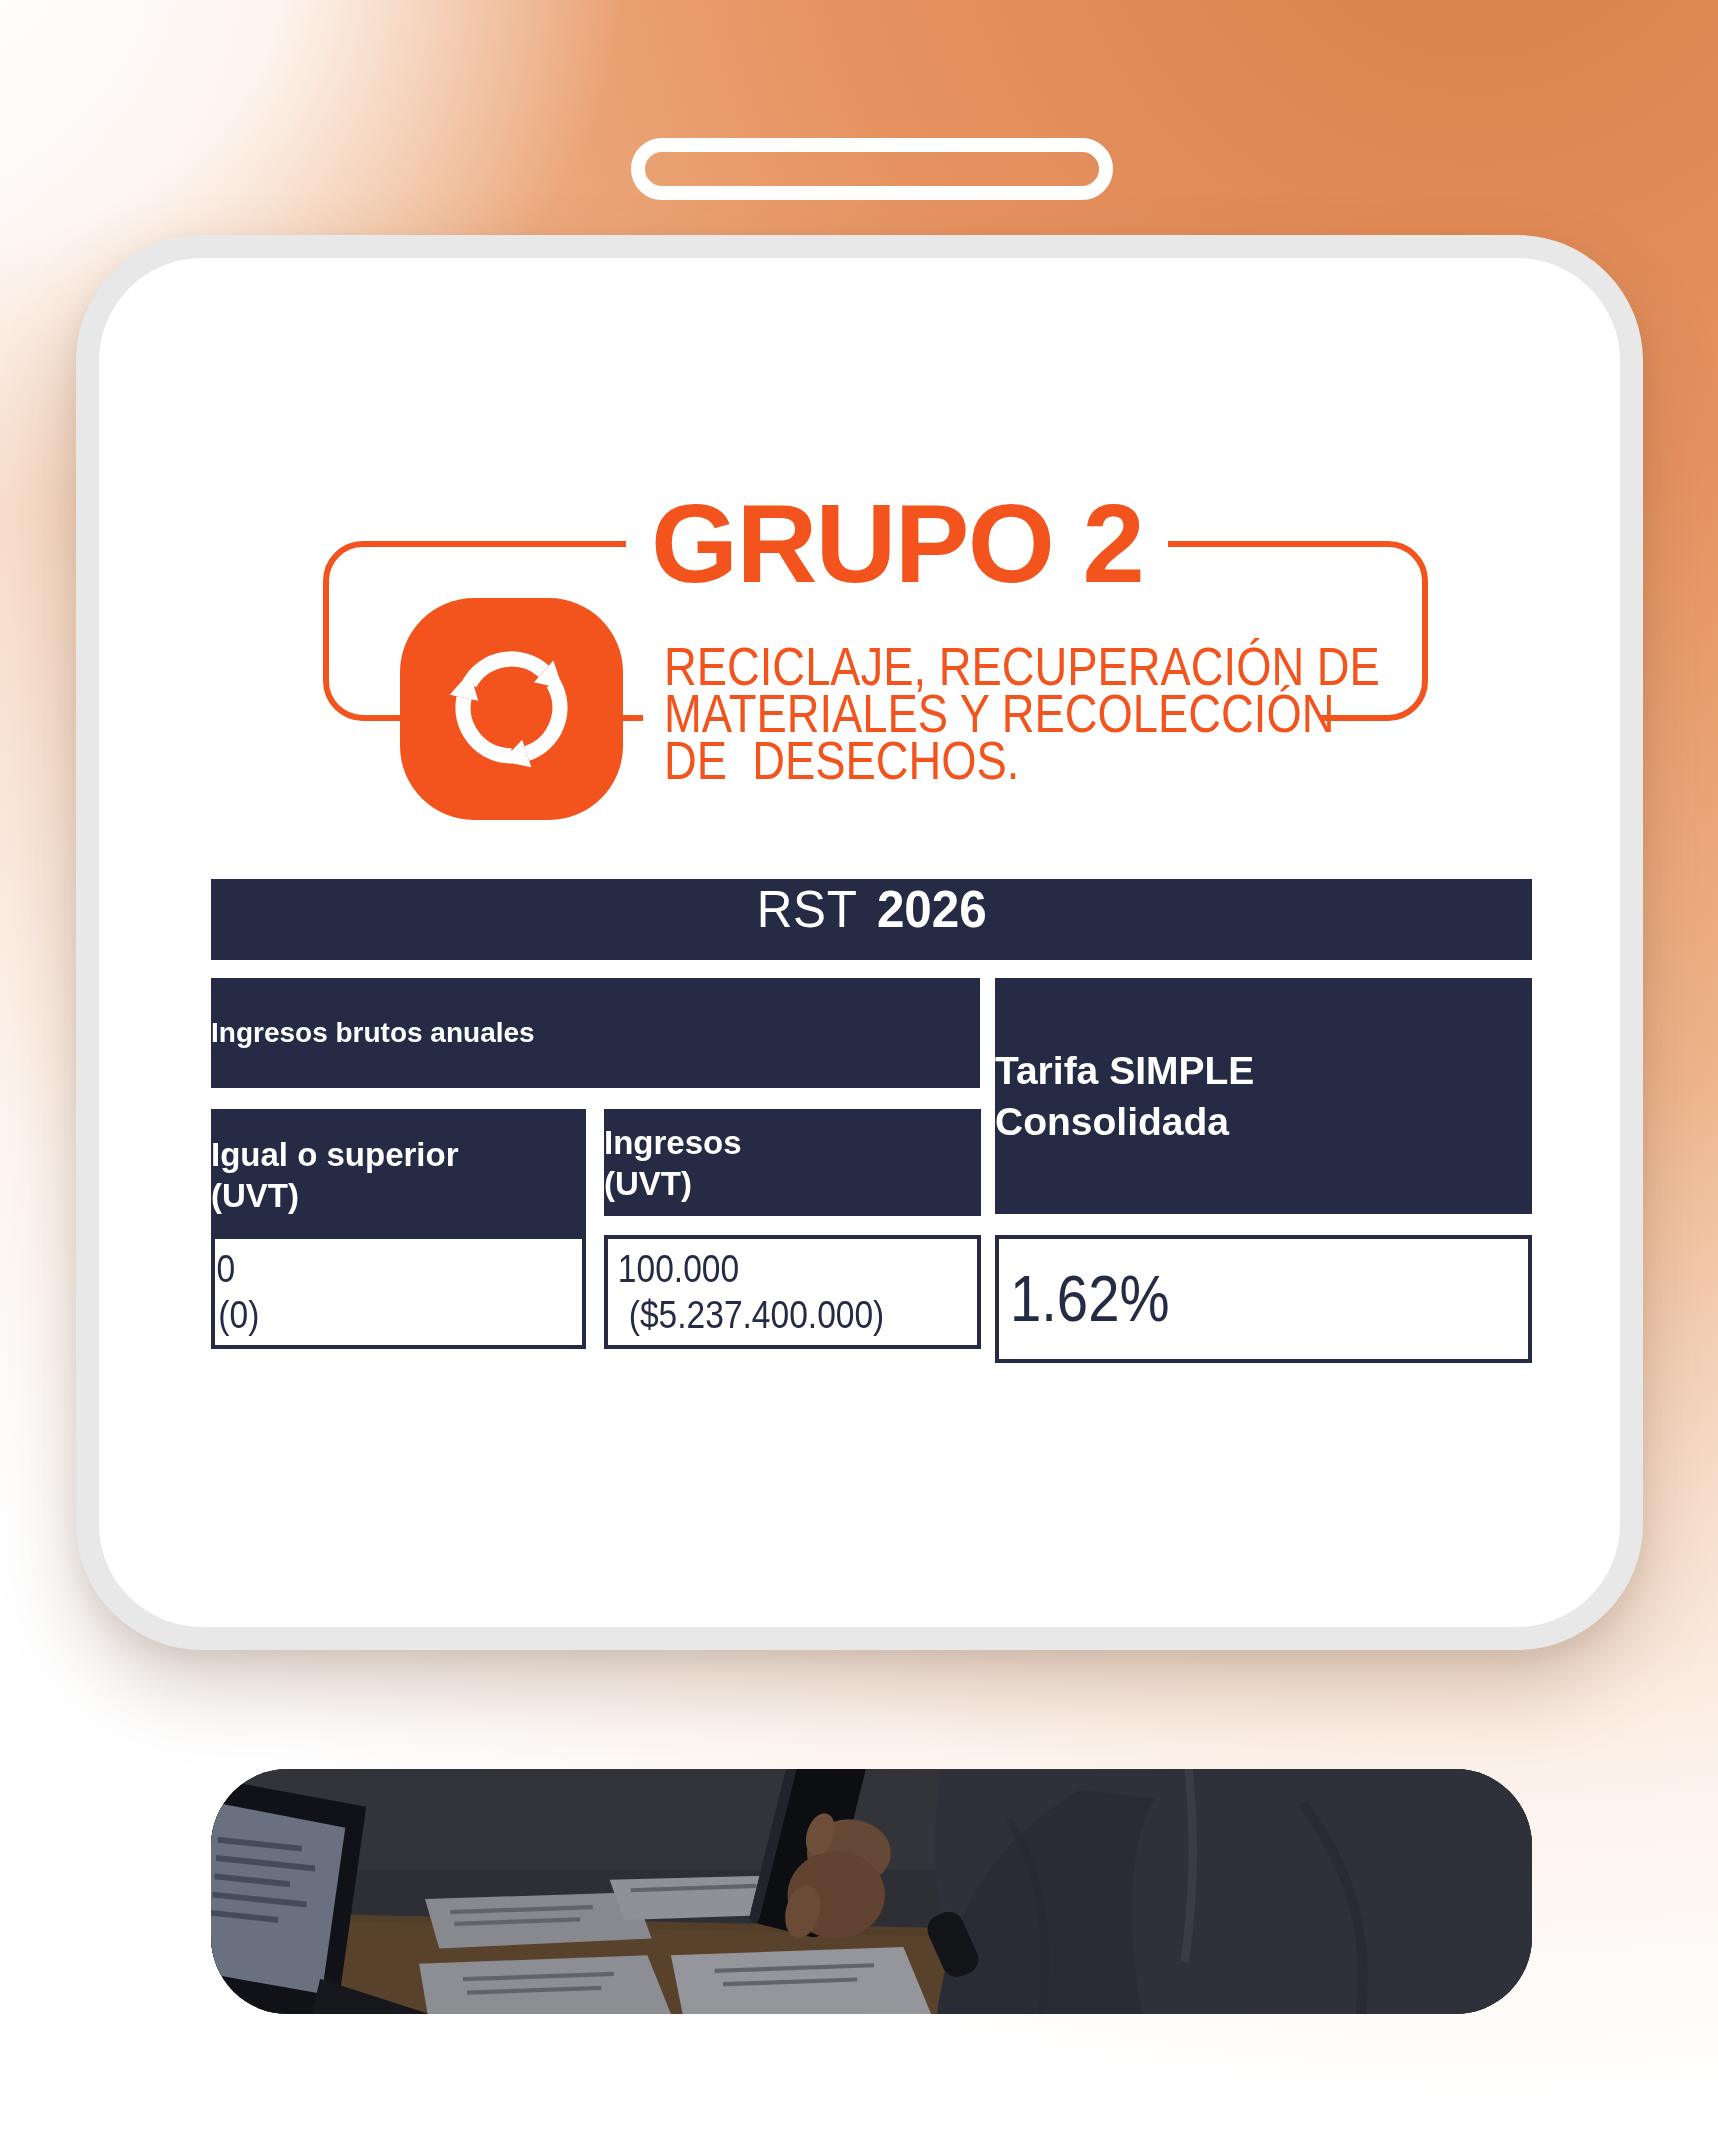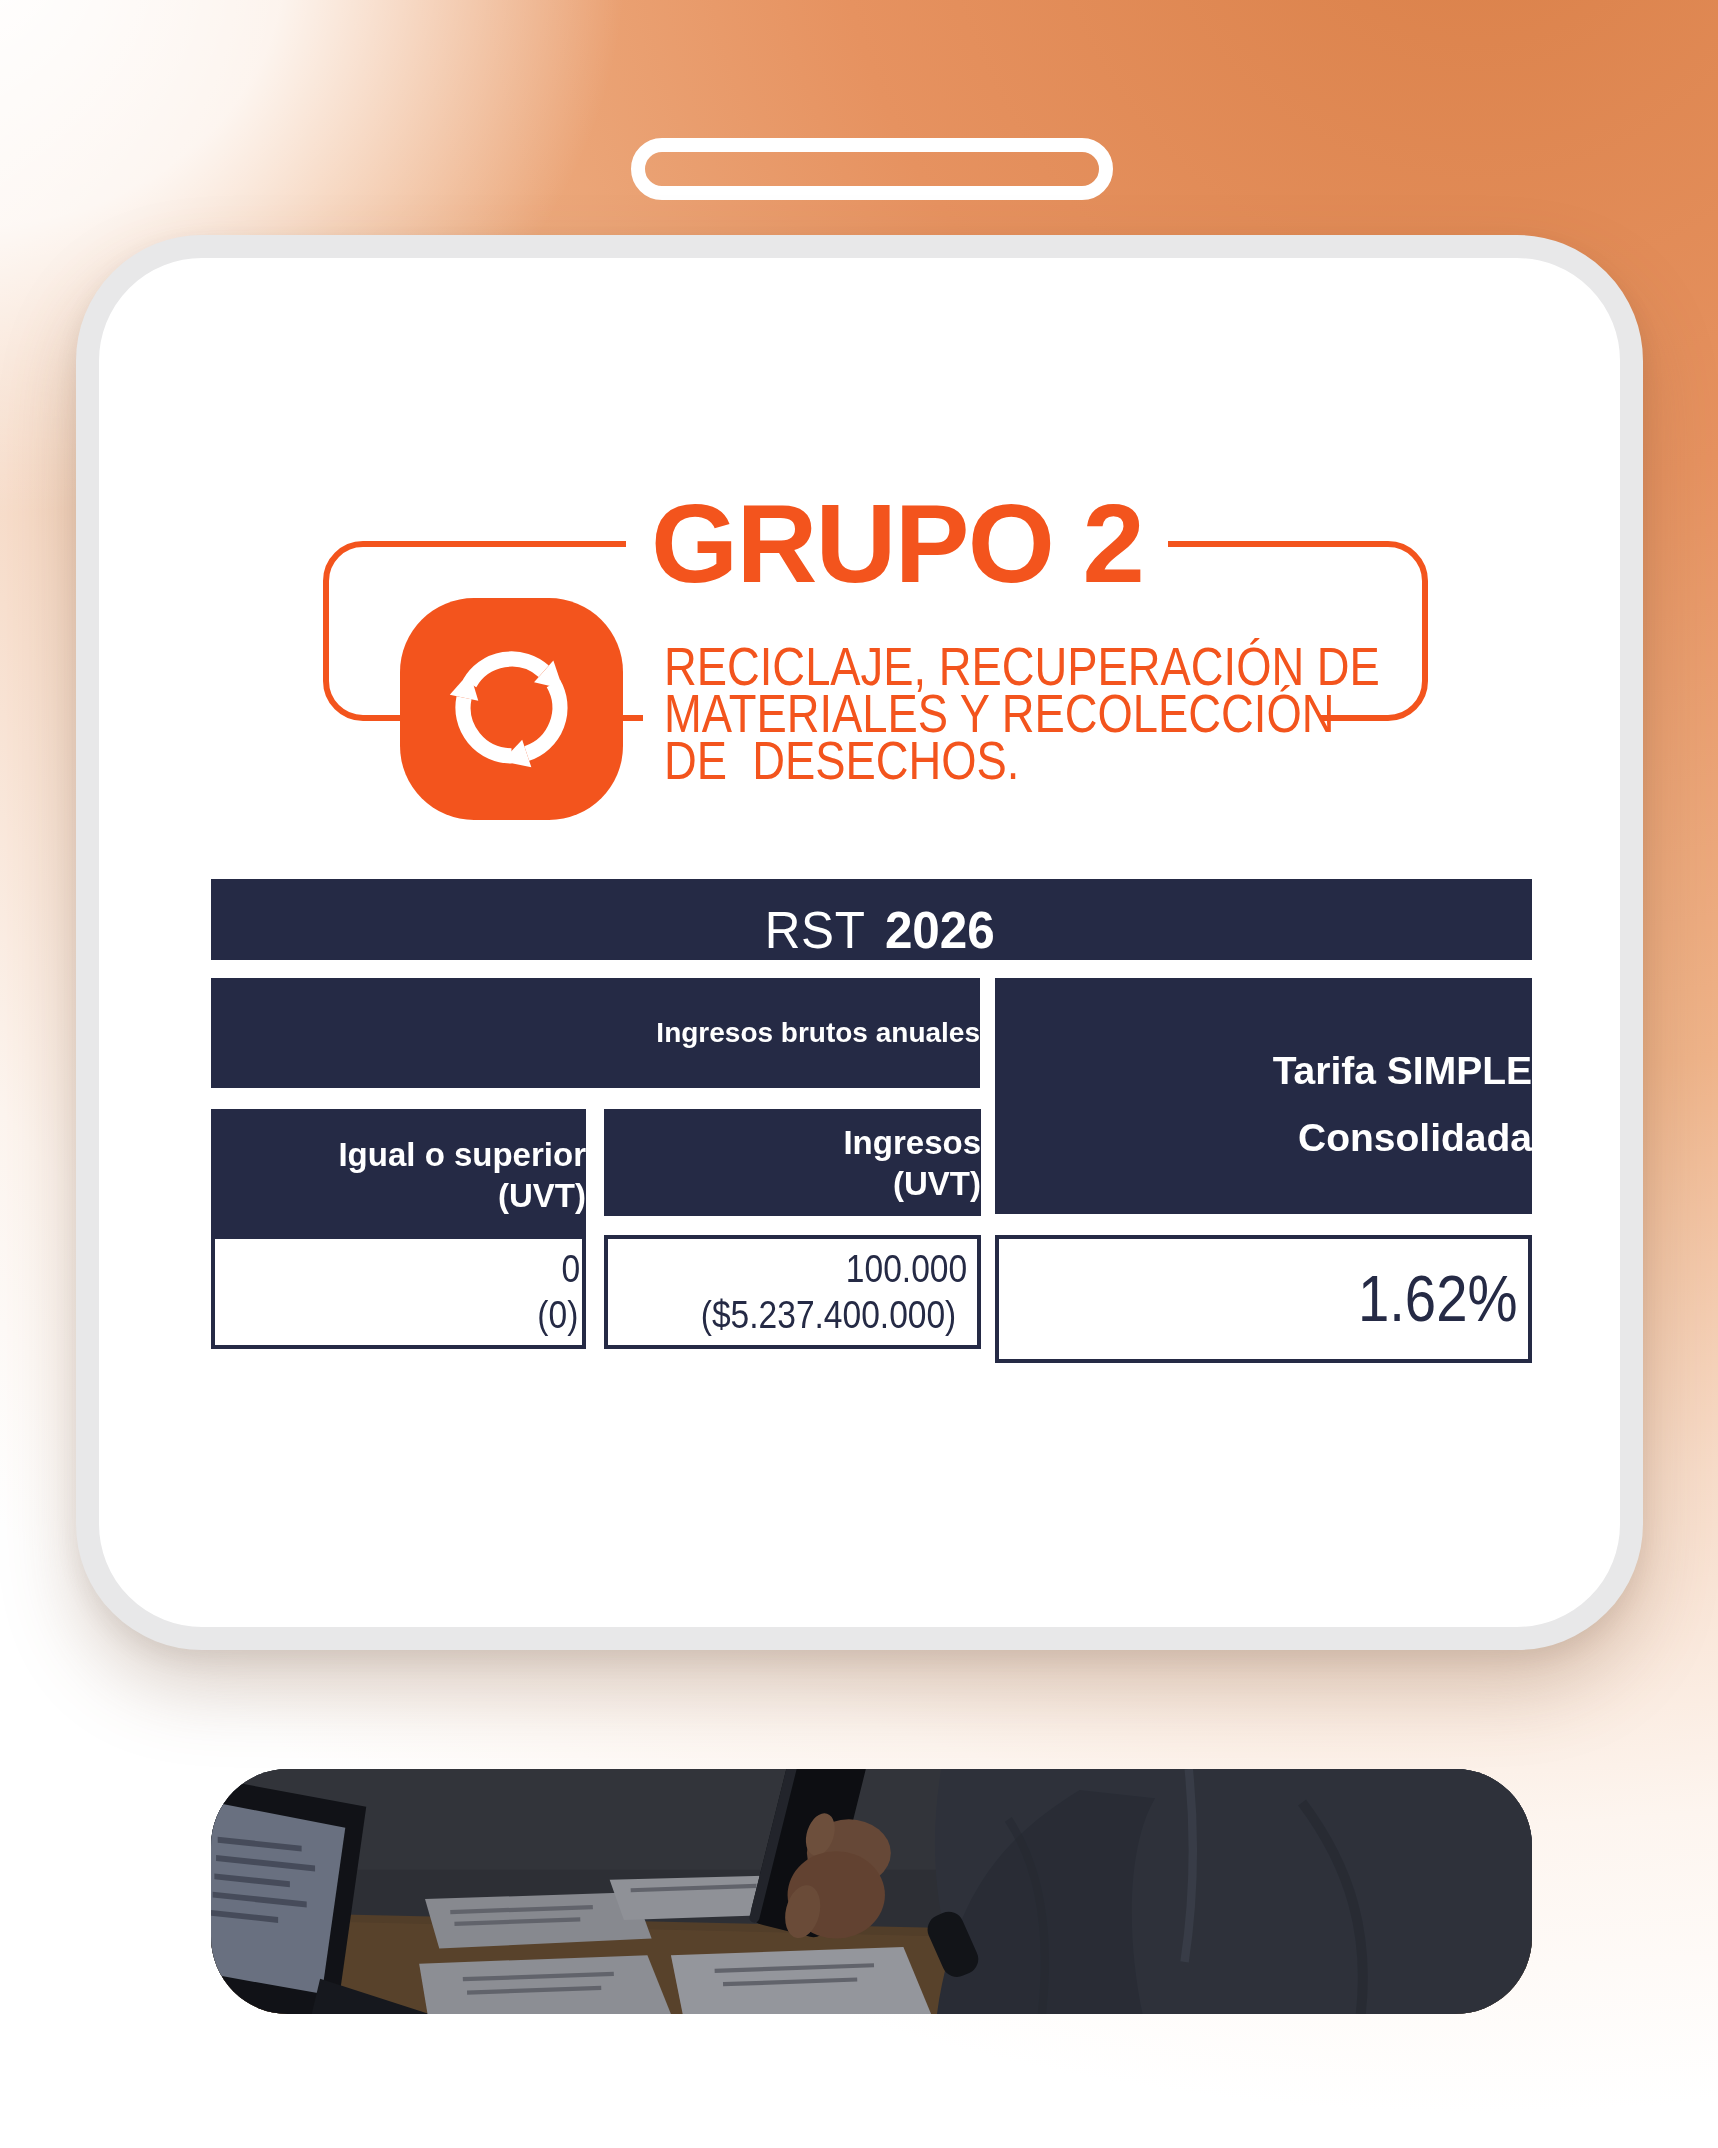--- a/index.html
+++ b/index.html
@@ -55,33 +55,33 @@
   .hero-desc{
     position:absolute;left:643px;top:638px;width:806px;
     padding:5px 0 8.4px 25px;background:#ffffff;z-index:3;
     transform:scaleX(0.84);transform-origin:left center;
     color:var(--orange);font-size:54px;line-height:47px;font-weight:400;
     letter-spacing:0px;
   }
   .hero-desc .line{display:block;white-space:pre;}
 
   
-  .cell{position:absolute;display:flex;flex-direction:column;align-items:flex-end;justify-content:center;text-align:center;padding-left:16px;}
+  .cell{position:absolute;display:flex;flex-direction:column;align-items:flex-start;justify-content:center;text-align:center;}
   .navy-cell{background:var(--navy);color:#ffffff;}
   .white-cell{background:#ffffff;border:4.2px solid var(--navy);color:var(--navy);}
 
   .t-header{left:211px;top:879px;width:1321px;height:81px;flex-direction:row;}
   .t-header .rst{font-weight:300;font-size:52px;letter-spacing:0.8px;transform:scaleX(0.95);}
   .t-header .year{font-weight:700;font-size:52px;margin-left:13.4px;transform:scaleX(0.95);}
 
   .t-ingresos{left:211px;top:978px;width:769px;height:110px;}
   .t-ingresos .lbl{font-weight:700;font-size:28px;}
 
   .t-tarifa{left:995px;top:978px;width:537px;height:236px;}
-  .t-tarifa .lbl{font-weight:700;font-size:39px;line-height:51px;margin-top:16px;}
+  .t-tarifa .lbl{font-weight:700;font-size:39px;line-height:51px;}
 
   .t-sub1{left:211px;top:1109px;width:375px;height:131px;}
   .t-sub2{left:604px;top:1109px;width:377px;height:107px;}
   .sub-lbl{font-weight:700;font-size:33px;line-height:41px;}
 
   .t-d1{left:211px;top:1235px;width:375px;height:114px;}
   .t-d2{left:604px;top:1235px;width:377px;height:114px;}
   .t-d3{left:995px;top:1235px;width:537px;height:128px;}
   .data-txt{font-weight:400;font-size:39px;line-height:46px;transform:scaleX(0.86);}
   .data-big{font-weight:400;font-size:64px;transform:scaleX(0.88);}

